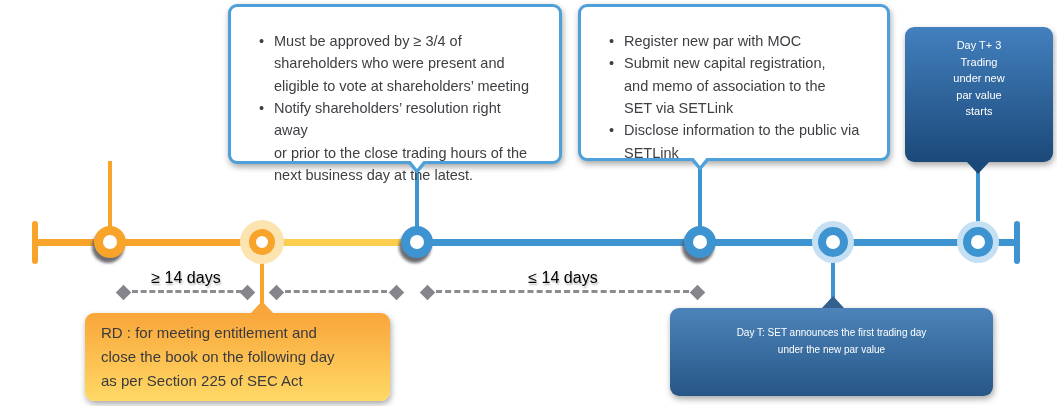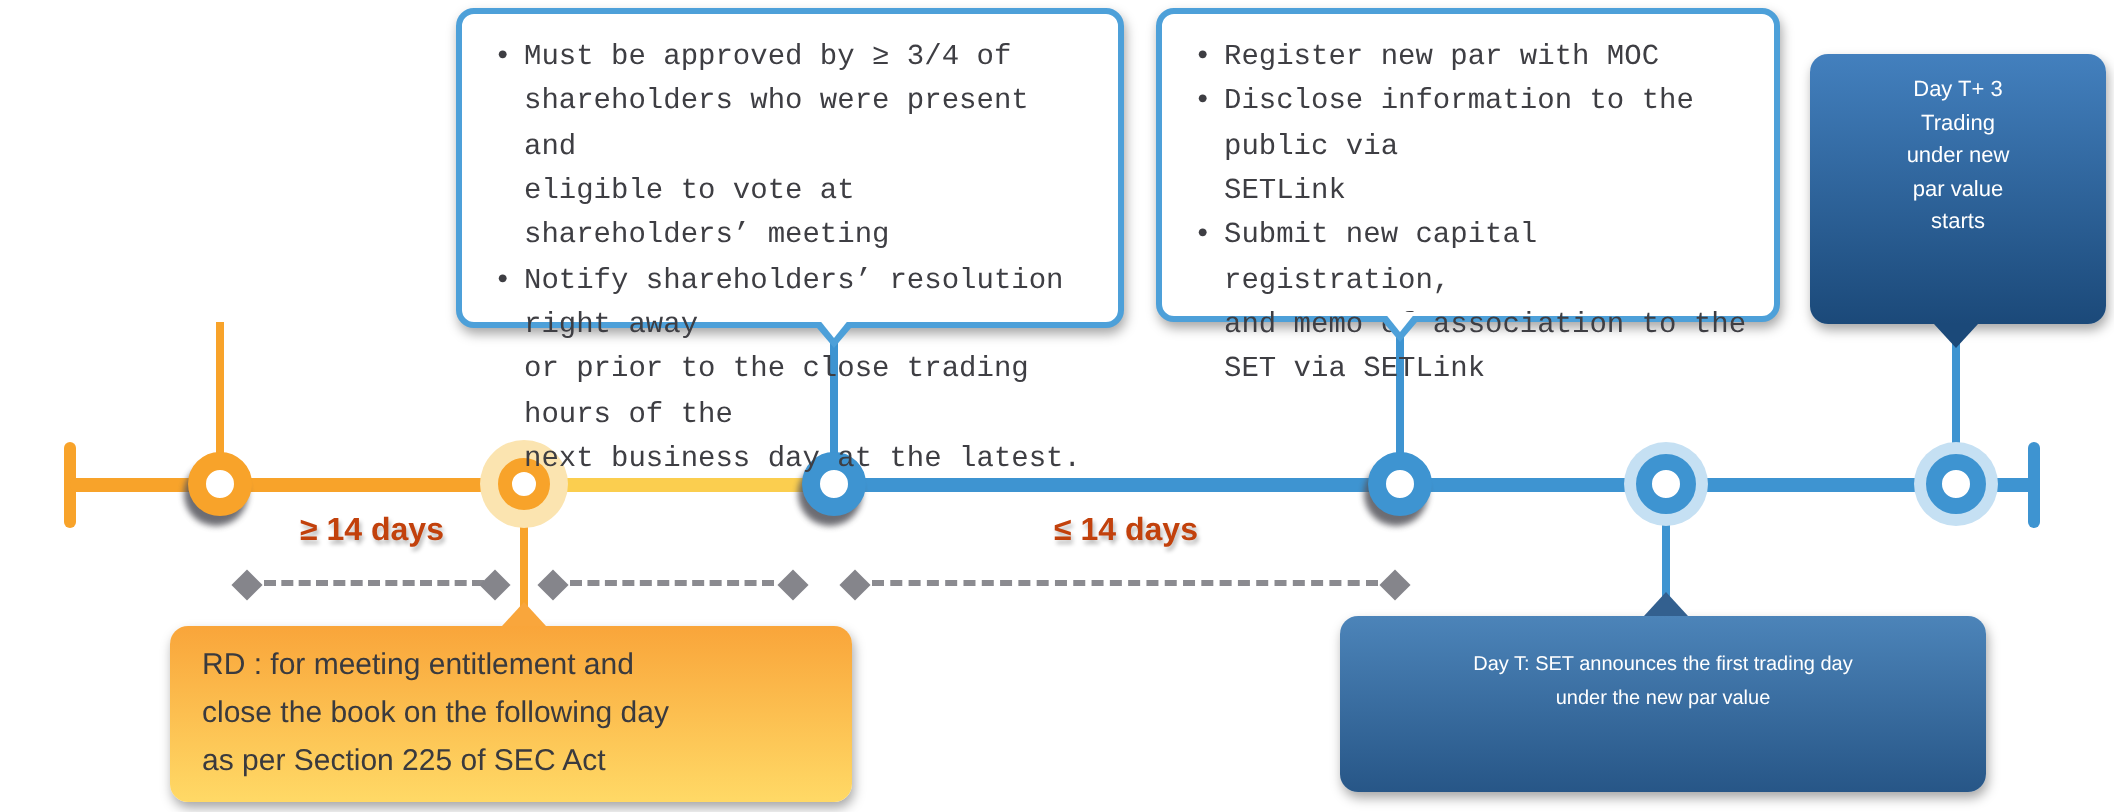--- a/index.html
+++ b/index.html
@@ -28,32 +28,32 @@
   .ring-s.blue{border-color:#3E94D1;}
   .halo{position:absolute;border-radius:50%;z-index:3;}
   .halo-cream{background:#FBE4B0;}
   .halo-blue{background:#C5E0F3;}
   .ring-m{box-sizing:border-box;z-index:4;}
 
   
   .dash{position:absolute;top:290px;border-top:3px dashed #8B8B90;z-index:2;}
   .diamond{position:absolute;top:287px;width:11px;height:11px;background:#85858B;
     transform:rotate(45deg);z-index:2;}
-  .interval-label{position:absolute;top:257px;width:150px;text-align:center;
-    font-size:16px;font-weight:bold;color:#c2410c;z-index:2;
+  .interval-label{position:absolute;top:269px;width:150px;text-align:center;
+    font-size:16px;font-weight:normal;color:#000000;z-index:2;
     text-shadow:1px 2px 2px rgba(0,0,0,.28);}
 
   
   .callout{position:absolute;box-sizing:border-box;border-radius:9px;z-index:5;
     box-shadow:1px 3px 6px rgba(0,0,0,.35);}
   .white-box{background:#ffffff;color:#3E3E43;}
   .border-orange{border:3px solid #F7A329;}
   .border-blue{border:3px solid #4DA0D9;}
   .centered-text{white-space:pre-line;text-align:center;font-size:11px;line-height:1.5;}
-  .bullets{list-style:none;margin:0;padding:11px 12px 8px 14px;font-size:14.5px;line-height:1.54;color:#3E3E43;font-family:Liberation Mono, monospace;}
+  .bullets{list-style:none;margin:12px;padding:11px 12px 8px 14px;font-size:14.5px;line-height:1.54;color:#3E3E43;}
   .bullets li{position:relative;padding-left:17px;white-space:pre-line;}
   .bullets li::before{content:"\2022";position:absolute;left:2px;top:0;}
   .navy-box{background:linear-gradient(180deg,#4380BE 0%,#1B4979 100%);color:#ffffff;}
   .blue-grad-box{background:linear-gradient(180deg,#4C84B9 0%,#275687 100%);color:#ffffff;}
   .orange-grad-box{background:linear-gradient(180deg,#F9A53A 0%,#FFD966 100%);color:#3A3A3E;}
 
   
   .tail{position:absolute;width:0;height:0;}
   .tail-down-out{bottom:-13px;border-left:11px solid transparent;border-right:11px solid transparent;}
   .tail-down-in{bottom:-8px;border-left:8px solid transparent;border-right:8px solid transparent;
@@ -120,40 +120,40 @@
 or prior to the close trading hours of the
 next business day at the latest.</li>
     </ul>
     <div class="tail tail-down-out" style="left:175px;border-top:13px solid #4DA0D9;"></div>
     <div class="tail tail-down-in" style="left:178px;"></div>
   </div>
 
   <div class="callout white-box border-blue" style="left:578px;top:4px;width:312px;height:157px;">
     <ul class="bullets">
       <li>Register new par with MOC</li>
-      <li>Disclose information to the public via
-SETLink</li>
       <li>Submit new capital registration,
 and memo of association to the
 SET via SETLink</li>
+      <li>Disclose information to the public via
+SETLink</li>
     </ul>
     <div class="tail tail-down-out" style="left:108px;border-top:13px solid #4DA0D9;"></div>
     <div class="tail tail-down-in" style="left:111px;"></div>
   </div>
 
   <div class="callout navy-box" style="left:905px;top:27px;width:148px;height:135px;">
     <div class="centered-text" style="padding:10px 6px;">Day T+ 3
 Trading
 under new
 par value
 starts</div>
     <div class="tail tail-down-out" style="left:62px;bottom:-12px;border-top:12px solid #1B4979;"></div>
   </div>
 
-  <div class="callout orange-grad-box" style="left:85px;top:313px;width:341px;height:88px;">
+  <div class="callout orange-grad-box" style="left:85px;top:313px;width:305px;height:88px;">
     <div style="white-space:pre-line;font-size:15px;line-height:1.6;padding:8px 16px;">RD : for meeting entitlement and
 close the book on the following day
 as per Section 225 of SEC Act</div>
     <div class="tail tail-up" style="left:166px;border-bottom:12px solid #F9A63C;"></div>
   </div>
 
   <div class="callout blue-grad-box" style="left:670px;top:308px;width:323px;height:88px;">
     <div class="centered-text" style="font-size:10px;line-height:1.7;padding:16px 10px;">Day T: SET announces the first trading day
 under the new par value</div>
     <div class="tail tail-up" style="left:152px;border-bottom:12px solid #33608F;"></div>

